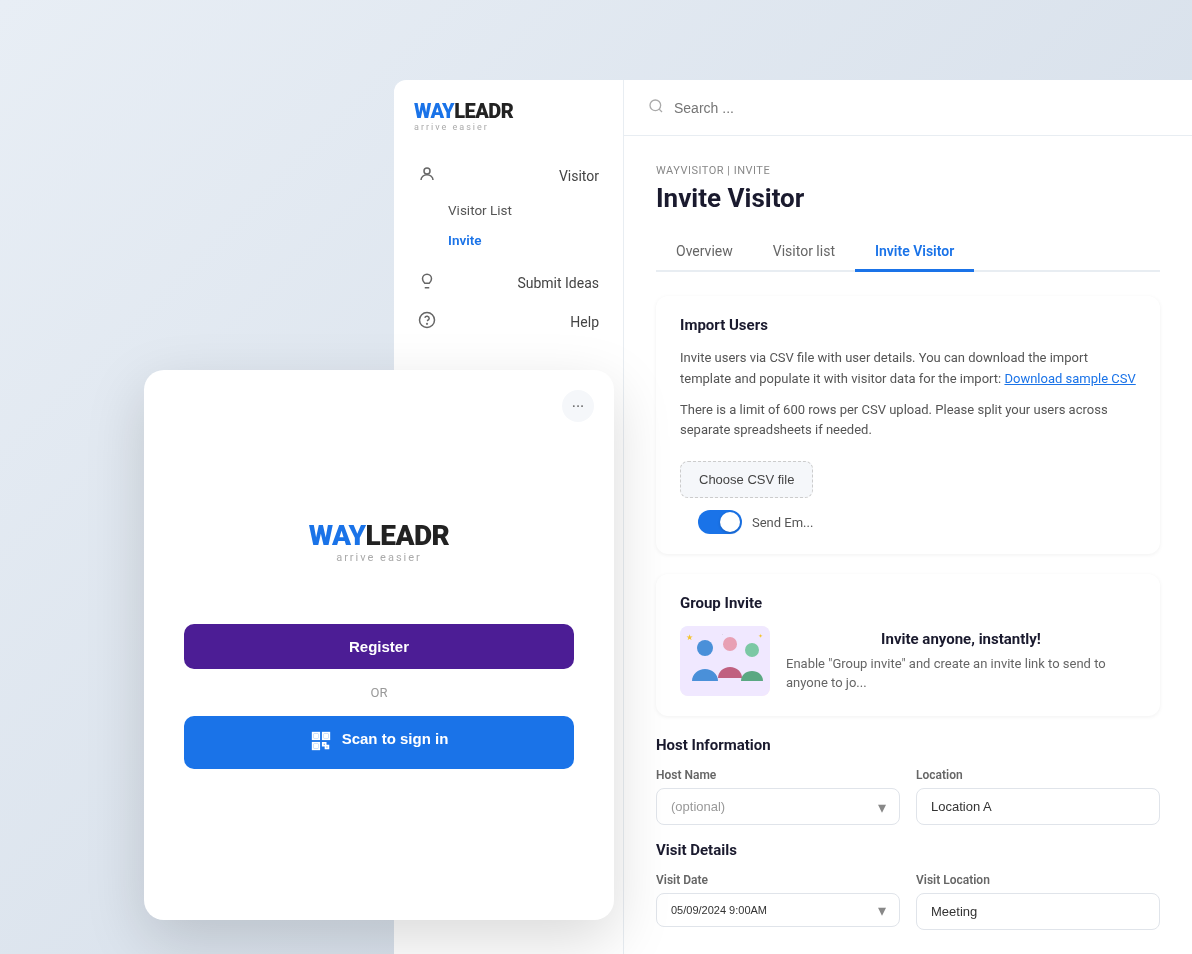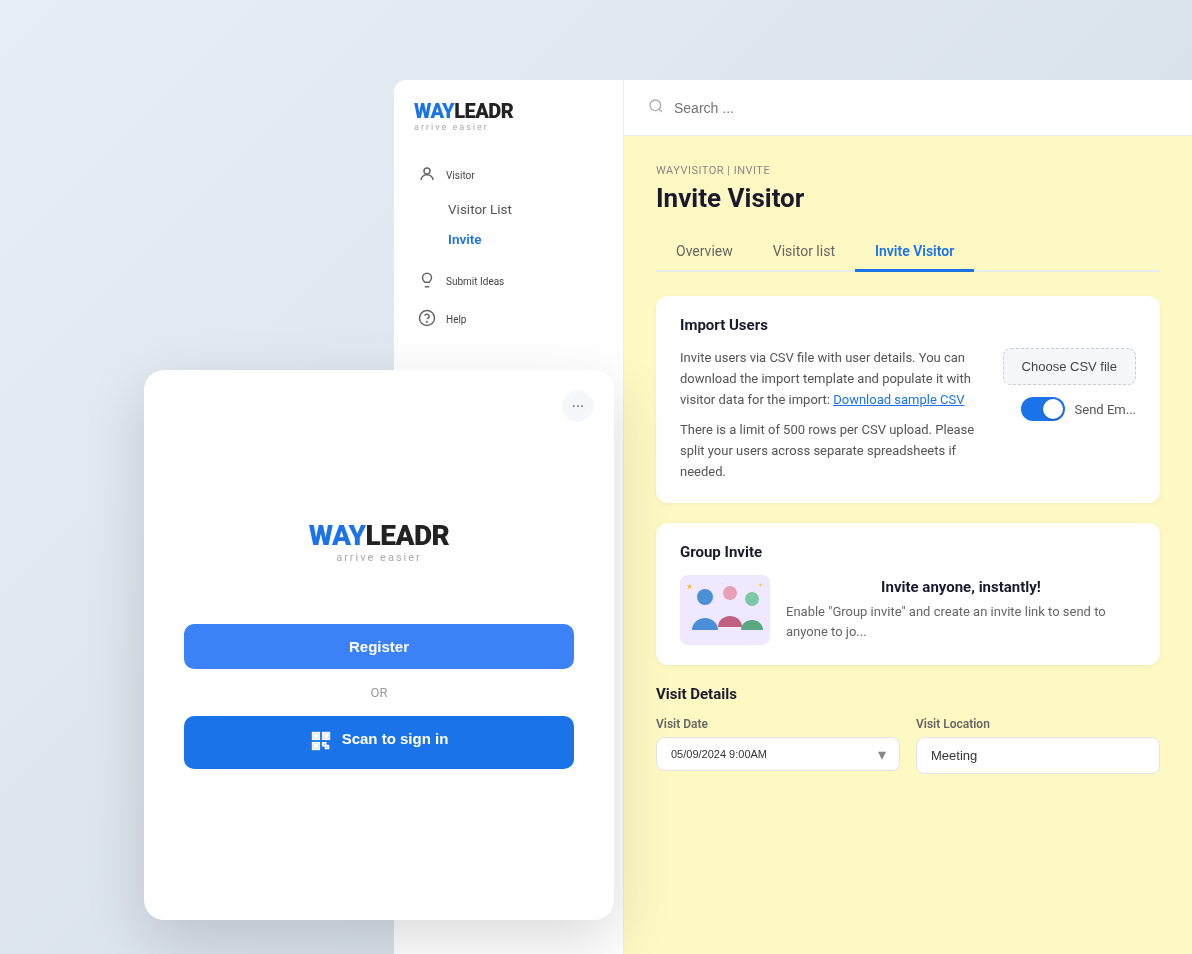--- a/index.html
+++ b/index.html
@@ -44,21 +44,22 @@
     }
 
     .sidebar-item {
       display: flex;
       align-items: center;
       gap: 10px;
       padding: 9px 12px;
       border-radius: 8px;
       cursor: pointer;
       color: #444;
-      font-size: 10px;
+      font-size: 14px;
+      justify-content: space-between;
     }
 
     .sidebar-sub-item {
       padding: 7px 12px 7px 42px;
       border-radius: 8px;
       cursor: pointer;
       color: #555;
       font-size: 13.5px;
     }
 
@@ -93,21 +94,21 @@
 
     
     .content-area {
       position: absolute;
       top: 136px;
       left: 624px;
       right: 0;
       bottom: 0;
       padding: 28px 32px;
       overflow-y: auto;
-      background: #fef9c3;
+      background: #ffffff;
     }
 
     .breadcrumb {
       font-size: 11px;
       color: #888;
       letter-spacing: 0.5px;
       margin-bottom: 6px;
       text-transform: uppercase;
     }
 
@@ -154,20 +155,21 @@
       font-size: 15px;
       font-weight: 700;
       color: #1a1a2e;
       margin-bottom: 14px;
     }
 
     .import-body {
       display: flex;
       gap: 20px;
       align-items: flex-start;
+      flex-direction: column;
     }
 
     .import-text {
       flex: 1;
       font-size: 13px;
       color: #555;
       line-height: 1.6;
     }
 
     .import-text a {
@@ -358,21 +360,21 @@
       cursor: pointer;
       font-size: 16px;
       color: #666;
     }
 
     .kiosk-logo {
       margin-bottom: 60px;
     }
 
     .register-btn {
-      background: #3b82f6;
+      background: #4c1d95;
       color: white;
       border: none;
       border-radius: 10px;
       padding: 14px 0;
       width: 100%;
       font-size: 15px;
       font-weight: 600;
       cursor: pointer;
       margin-bottom: 16px;
     }
@@ -487,21 +489,21 @@
   </div>
 
   <div class="card">
     <div class="card-title">Import Users</div>
     <div class="import-body">
       <div style="flex:1;">
         <div class="import-text">
           <span>Invite users via CSV file with user details. You can download the import template and populate it with visitor data for the import:</span>
           <a href="#">Download sample CSV</a>
         </div>
-        <div class="import-limit-text">There is a limit of 500 rows per CSV upload. Please split your users across separate spreadsheets if needed.</div>
+        <div class="import-limit-text">There is a limit of 600 rows per CSV upload. Please split your users across separate spreadsheets if needed.</div>
       </div>
       <div class="import-right">
         <button class="choose-csv-btn">Choose CSV file</button>
         <div class="toggle-row">
           <div class="toggle"></div>
           <span>Send Em...</span>
         </div>
       </div>
     </div>
   </div>
@@ -529,20 +531,37 @@
           <text x="42" y="10" font-size="5" fill="#aaa">·</text>
         </svg>
       </div>
       <div class="group-invite-text">
         <h3>Invite anyone, instantly!</h3>
         <p>Enable "Group invite" and create an invite link to send to anyone to jo...</p>
       </div>
     </div>
   </div>
 
+  <div>
+    <div class="section-title">Host Information</div>
+    <div class="form-row">
+      <div class="form-group">
+        <label class="form-label">Host Name</label>
+        <div class="select-wrapper">
+          <select>
+            <option value="">(optional)</option>
+          </select>
+        </div>
+      </div>
+      <div class="form-group">
+        <label class="form-label">Location</label>
+        <input type="text" class="location-input" value="Location A" style="">
+      </div>
+    </div>
+  </div>
 
   <div style="margin-top: 8px;">
     <div class="section-title">Visit Details</div>
     <div class="form-row">
       <div class="form-group">
         <label class="form-label">Visit Date</label>
         <div class="select-wrapper">
           <select style="color: #333; font-size:11px;">
             <option>05/09/2024  9:00AM</option>
           </select>

